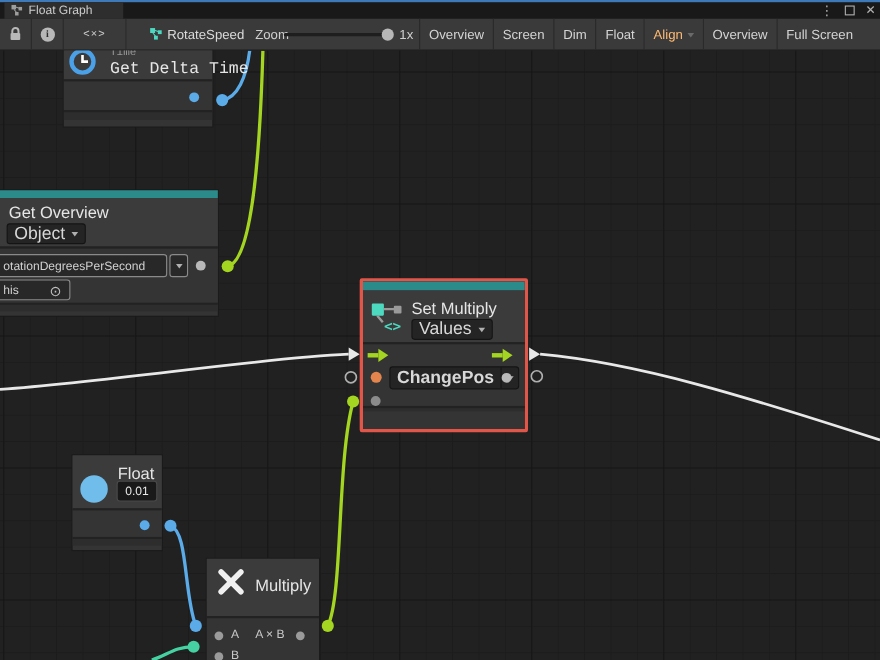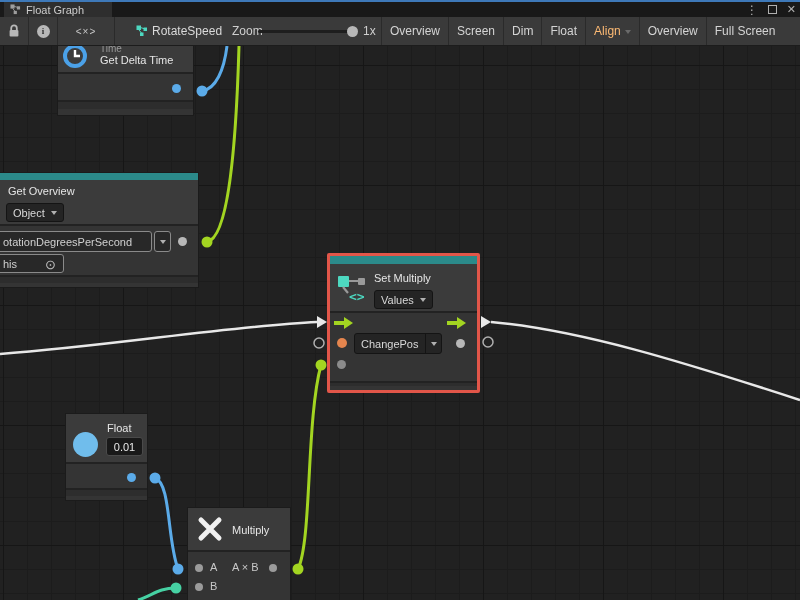--- a/index.html
+++ b/index.html
@@ -54,24 +54,24 @@
     background-size:120px 120px,120px 120px,24px 24px,24px 24px;
     background-position:3px 19px;}
   .wires{position:absolute;left:0;top:0;}
 
   
   .node{position:absolute;background:#343434;box-shadow:0 0 0 1px #1b1b1b;color:#e4e4e4;}
   .n-teal{height:7px;background:var(--accent-teal);}
   .n-header{position:relative;background:#3b3b3b;}
   .n-body{position:relative;background:#343434;border-top:2px solid #222;}
   .n-footer{background:#2d2d2d;border-top:2px solid #222;}
-  .n-title{position:absolute;font-size:11px;color:#e6e6e6;white-space:nowrap;}
+  .n-title{position:absolute;font-size:15px;color:#e6e6e6;white-space:nowrap;}
   .n-cat{position:absolute;font-size:10px;color:#9a9a9a;white-space:nowrap;}
   .dd{position:absolute;background:#242424;border:1px solid #141414;border-radius:3px;
-      color:#d8d8d8;font-size:11px;display:flex;align-items:center;padding:0 6px;white-space:nowrap;}
+      color:#d8d8d8;font-size:16px;display:flex;align-items:center;padding:0 6px;white-space:nowrap;}
   .dd .caret{margin-left:6px;}
   .dd-split{border-left:1px solid #141414;margin-left:6px;padding-left:5px;height:100%;display:flex;align-items:center;}
   .field{position:absolute;background:#282828;border:1px solid #8a8a8a;border-radius:3px;
          color:#d0d0d0;font-size:11px;overflow:hidden;display:flex;align-items:center;}
   .vfield{position:absolute;background:#191919;border:1px solid #4a4a4a;border-radius:3px;
           color:#e8e8e8;font-size:11px;display:flex;align-items:center;justify-content:center;}
   .dot{position:absolute;border-radius:50%;}
   .plabel{position:absolute;font-size:11px;color:#c8c8c8;white-space:nowrap;}
   .selwrap{position:absolute;border:3px solid var(--selection-red);border-radius:2px;}
   .circle-icon{position:absolute;border-radius:50%;background:#70bdec;}
@@ -169,21 +169,21 @@
       <circle cx="176" cy="542" r="5.5" fill="var(--wire-teal,#46d1a3)"></circle>
 
       <path d="M 298 523 C 312 494, 306 374, 321 319" fill="none" stroke="var(--wire-lime,#a3d521)" stroke-width="3"></path>
       <circle cx="298" cy="523" r="5.5" fill="var(--wire-lime,#a3d521)"></circle>
       <circle cx="321" cy="319" r="5.5" fill="var(--wire-lime,#a3d521)"></circle>
 
       <circle cx="319" cy="297" r="5" fill="none" stroke="#b0b0b0" stroke-width="1.5"></circle>
       <circle cx="488" cy="296" r="5" fill="none" stroke="#b0b0b0" stroke-width="1.5"></circle>
     </svg>
 
-    <div class="node" style="left:58px;top:-10px;width:135px;height:79px;">
+    <div class="node" style="left:58px;top:-10px;width:135px;height:79px;font-family:Liberation Mono, monospace;">
       <div class="n-header" style="height:36px;">
         <svg style="position:absolute;left:4px;top:7px;" width="26" height="26" viewBox="0 0 26 26">
           <circle cx="13" cy="13" r="10" fill="none" stroke="#4ba1e8" stroke-width="4"></circle>
           <path d="M13 7 L13 13 L18 13" fill="none" stroke="#ffffff" stroke-width="2.4"></path>
         </svg>
         <span class="n-cat" style="left:42px;top:7px;">Time</span>
         <span class="n-title" style="left:42px;top:18px;">Get Delta Time</span>
       </div>
       <div class="n-body" style="height:28px;">
         <span class="dot" style="left:114px;top:9.5px;width:9px;height:9px;background:var(--wire-blue,#5babe9);"></span>
@@ -225,21 +225,21 @@
             <path d="M13 8 L23 8 M7 14 L12 20" stroke="#9a9a9a" stroke-width="2.2" fill="none"></path>
             <rect x="22" y="5" width="7" height="7" rx="1" fill="#9a9a9a"></rect>
             <text x="13" y="28" font-size="13" font-weight="bold" fill="var(--icon-teal,#4dd8c0)" font-family="DejaVu Sans Mono, monospace">&lt;&gt;</text>
           </svg>
           <span class="n-title" style="left:44px;top:8px;">Set Multiply</span>
           <div class="dd" style="left:44px;top:26px;height:19px;">
             <span>Values</span>
               <span class="caret"></span>
           </div>
         </div>
-        <div class="n-body" style="height:70px;">
+        <div class="n-body" style="height:58px;font-weight:bold;">
           <svg style="position:absolute;left:4px;top:3px;" width="20" height="14" viewBox="0 0 20 14">
             <rect x="0" y="5" width="10" height="4" fill="var(--wire-lime,#a3d521)"></rect>
             <polygon points="10,1 19,7 10,13" fill="var(--wire-lime,#a3d521)"></polygon>
           </svg>
           <svg style="position:absolute;left:117px;top:3px;" width="20" height="14" viewBox="0 0 20 14">
             <rect x="0" y="5" width="10" height="4" fill="var(--wire-lime,#a3d521)"></rect>
             <polygon points="10,1 19,7 10,13" fill="var(--wire-lime,#a3d521)"></polygon>
           </svg>
           <span class="dot" style="left:7px;top:25px;width:10px;height:10px;background:var(--port-orange,#e5854e);"></span>
           <div class="dd" style="left:24px;top:20px;height:21px;padding-right:0;">
@@ -263,21 +263,21 @@
           <span>0.01</span>
         </div>
       </div>
       <div class="n-body" style="height:26px;">
         <span class="dot" style="left:61px;top:8.5px;width:9px;height:9px;background:var(--wire-blue,#5babe9);"></span>
       </div>
       <div class="n-footer" style="height:8px;"></div>
     </div>
 
     <div class="node" style="left:188px;top:462px;width:102px;height:120px;">
-      <div class="n-header" style="height:42px;">
+      <div class="n-header" style="height:52px;">
         <svg style="position:absolute;left:8px;top:7px;" width="28" height="28" viewBox="0 0 28 28">
           <path d="M5 5 L23 23 M23 5 L5 23" stroke="#f0f0f0" stroke-width="5" stroke-linecap="round"></path>
         </svg>
         <span class="n-title" style="left:44px;top:16px;">Multiply</span>
       </div>
       <div class="n-body" style="height:73px;">
         <span class="dot" style="left:7px;top:11.5px;width:8px;height:8px;background:#9b9b9b;"></span>
         <span class="plabel" style="left:22px;top:9px;">A</span>
         <span class="plabel" style="left:44px;top:9px;">A × B</span>
         <span class="dot" style="left:81px;top:11.5px;width:8px;height:8px;background:#9b9b9b;"></span>

